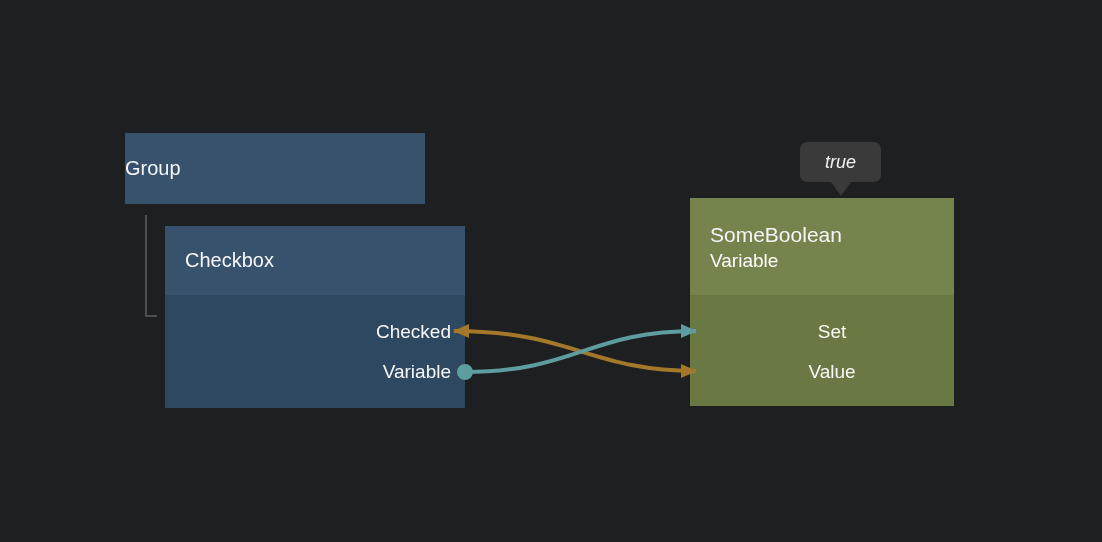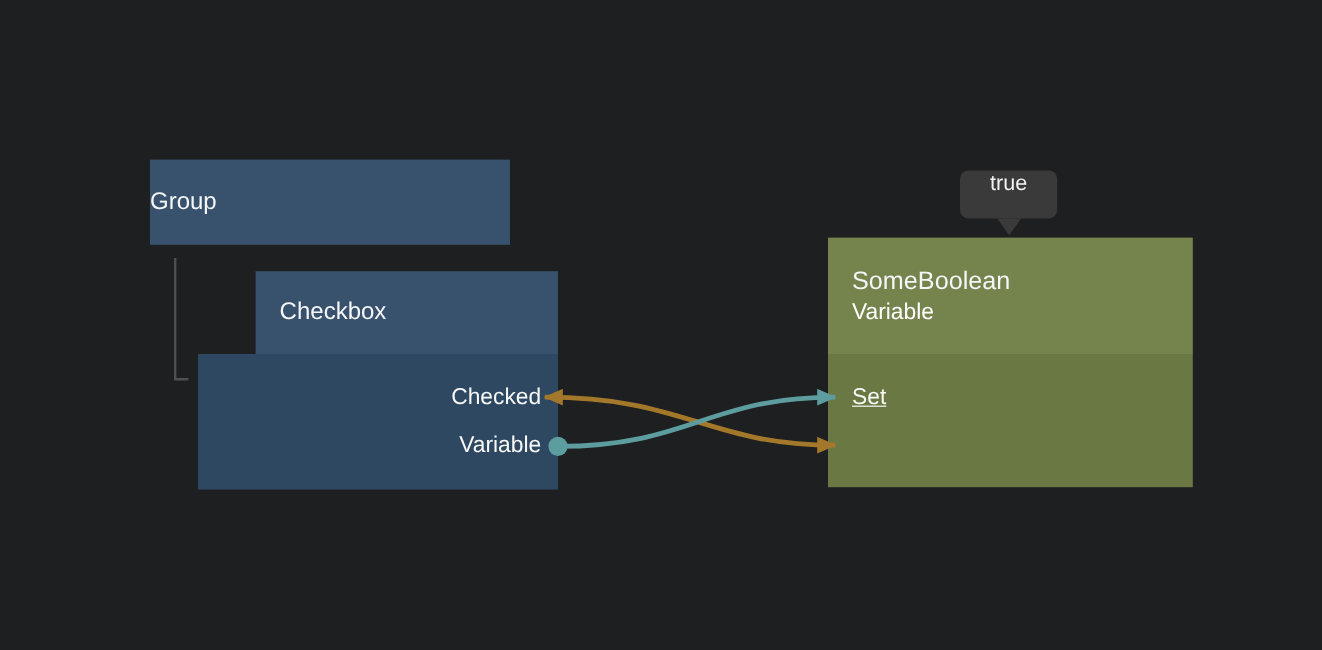--- a/index.html
+++ b/index.html
@@ -14,44 +14,44 @@
   .node-title {
     color:#f4f6f8; font-size:20px; white-space:nowrap;
   }
 
   
   .node-group { left:125px; top:133px; width:300px; height:71px; }
   .node-group .node-title { line-height:71px; }
 
   
   .node-checkbox { left:165px; top:226px; width:300px; }
-  .node-checkbox .node-header { height:69px;margin-left:48px; }
+  .node-checkbox .node-header { height:69px; }
   .node-checkbox .node-header .node-title { line-height:69px; padding-left:20px; }
   .node-checkbox .node-body { height:113px; box-sizing:border-box; padding-top:17px; }
 
   
-  .node-variable { left:690px; top:198px; width:304px; }
+  .node-variable { left:690px; top:198px; width:264px; }
   .node-variable .node-header { height:97px; box-sizing:border-box; padding:23px 0 0 20px; }
   .node-variable .node-header .node-title { font-size:21px; line-height:27px; }
   .node-subtitle { color:#ffffff; font-size:19px; line-height:25px; }
   .node-variable .node-body { height:111px; box-sizing:border-box; padding-top:17px; }
 
   
   .port { height:40px; display:flex; align-items:center; color:#f7f8f6; font-size:19px; }
   .ports-right .port { justify-content:flex-end; padding-right:14px;margin-left:48px; }
-  .ports-left  .port { justify-content:flex-start; padding-left:20px;text-decoration:underline; }
+  .ports-left  .port { justify-content:center; padding-left:20px; }
 
   
   svg.wires { position:absolute; left:0; top:0; pointer-events:none; }
 
   
   .tooltip {
     position:absolute; left:800px; top:142px; width:81px; height:40px;
-    border-radius:7px; display:flex; justify-content:center;
-    color:#f2f2f2; font-size:18px;
+    border-radius:7px; display:flex; align-items:center; justify-content:center;
+    color:#f2f2f2; font-size:18px;font-style:italic;
   }
   .tooltip::after {
     content:""; position:absolute; top:100%; left:50%; margin-left:-10px;
     border:10px solid transparent; border-top:14px solid #3a3a3b; border-bottom:0;
   }
 </style>
 </head>
 <body>
 
 <div class="canvas" style="background-color: rgb(30, 31, 32);">
@@ -76,20 +76,23 @@
 
   <div class="node node-variable">
     <div class="node-header" style="background-color: rgb(117, 131, 76);">
       <div class="node-title">SomeBoolean</div>
       <div class="node-subtitle">Variable</div>
     </div>
     <div class="node-body ports-left" style="background-color: rgb(106, 121, 68);">
       <div class="port">
         <span class="port-label">Set</span>
       </div>
+      <div class="port">
+        <span class="port-label">Value</span>
+      </div>
     </div>
   </div>
 
   <svg class="wires" width="1102" height="542" viewBox="0 0 1102 542">
     <defs>
       <marker id="arrowTeal" viewBox="0 0 16 14" refX="15" refY="7" markerWidth="16" markerHeight="14" markerUnits="userSpaceOnUse" orient="auto">
         <path d="M0,0 L16,7 L0,14 Z" fill="#5d9da0"></path>
       </marker>
       <marker id="arrowOrange" viewBox="0 0 16 14" refX="15" refY="7" markerWidth="16" markerHeight="14" markerUnits="userSpaceOnUse" orient="auto-start-reverse">
         <path d="M0,0 L16,7 L0,14 Z" fill="#a4782b"></path>

